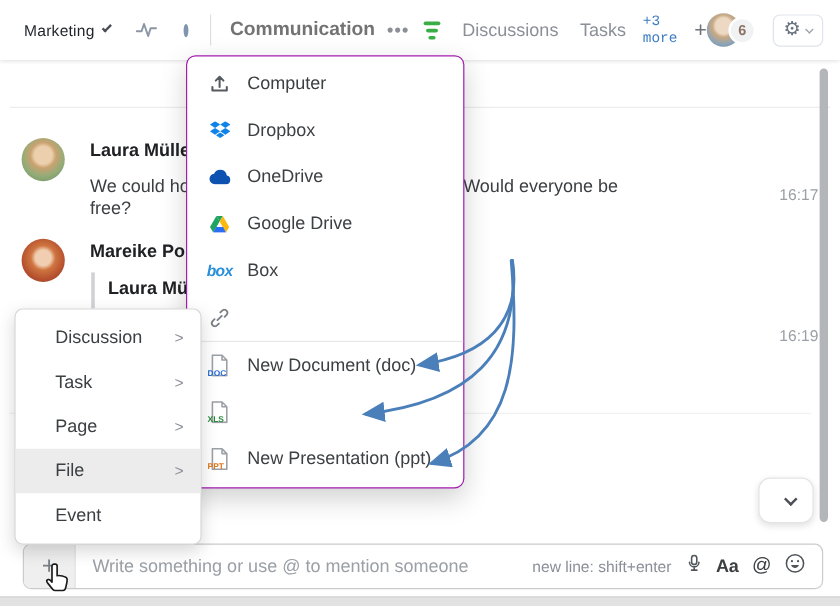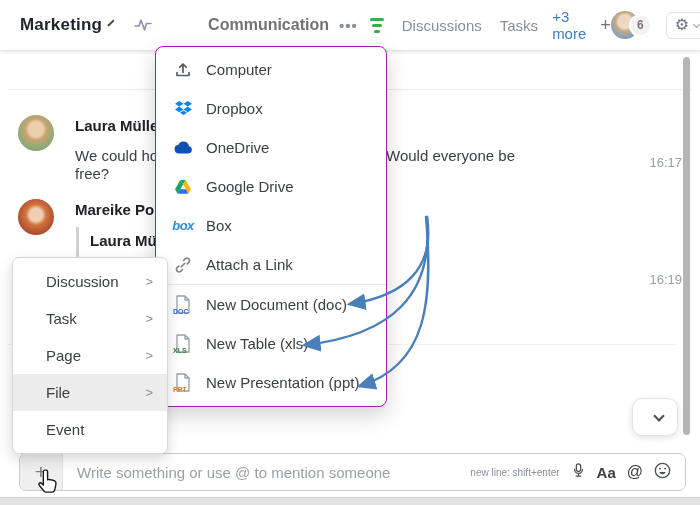--- a/index.html
+++ b/index.html
@@ -3,33 +3,33 @@
 <meta charset="utf-8">
 <style>
   * { margin:0; padding:0; box-sizing:border-box; }
   html,body { width:700px; height:505px; }
   body { font-family:"Liberation Sans", sans-serif; background:#fff; overflow:hidden; }
   #stage { position:relative; width:700px; height:505px; background:#fff; overflow:hidden; }
 
   
   .topbar { position:absolute; top:0; left:0; width:700px; height:50px; background:#fff;
             box-shadow:0 1px 4px rgba(0,0,0,.18); display:flex; align-items:center; padding:0 14px 0 20px; z-index:12; }
-  .team-name { font-size:17px; font-weight:bold; color:#1f242a; letter-spacing:.2px; }
+  .team-name { font-size:13px; font-weight:normal; color:#1f242a; letter-spacing:.2px; }
   .chev { display:inline-block; width:8px; height:8px; border-right:2px solid #4a4f55; border-bottom:2px solid #4a4f55;
           transform:rotate(45deg); margin:-4px 0 0 8px; }
   .pulse-wrap { margin-left:22px; display:flex; align-items:center; }
   .presence-dot { width:11px; height:11px; border-radius:50%; background:#7e95ad; margin-left:22px; }
   .tb-divider { width:1px; height:26px; background:#dcdfe3; margin:0 16px 0 18px; }
   .room-title { font-size:16px; font-weight:bold; color:#737373; }
   .more-dots { color:#8a8f98; font-size:15px; font-weight:bold; letter-spacing:1px; margin-left:10px; }
   .filter-icon { margin-left:12px; display:flex; flex-direction:column; gap:3px; }
   .filter-icon span { height:3px; border-radius:2px; background:var(--filter-green,#3aad46); }
   .filter-icon .f1{ width:14px; } .filter-icon .f2{ width:10px; margin:0 auto;} .filter-icon .f3{ width:6px; margin:0 auto;}
   .tb-tab { color:#8a8f98; font-size:15px; margin-left:18px; }
-  .tb-more { color:var(--accent-blue,#3d7dc2); font-size:15px; margin-left:14px; }
+  .tb-more { color:var(--accent-blue,#3d7dc2); font-size:12px; margin-left:14px;font-family:Liberation Mono, monospace; }
   .tb-plus { color:#6d737b; font-size:18px; margin-left:14px; }
   .tb-right { margin-left:auto; display:flex; align-items:center; }
   .avatar-man { width:28px; height:28px; border-radius:50%;
       background:radial-gradient(circle at 50% 38%, #ecd8c3 0 30%, #c8a983 42%, #8aa3b8 70%, #5d7487 100%); }
   .count-badge { width:23px; height:23px; border-radius:50%; background:#f1f2f4; border:2px solid #fff;
       color:var(--badge-text,#8a7164); font-size:12px; font-weight:bold; display:flex; align-items:center; justify-content:center;
       margin-left:-10px; }
   .settings-btn { margin-left:14px; width:42px; height:27px; border:1px solid #dfe3ec; border-radius:6px; background:#fff;
       display:flex; align-items:center; justify-content:center; gap:3px; color:#6b7280; }
   .settings-btn .gear { font-size:16px; line-height:1; }
@@ -78,21 +78,21 @@
 
   
   .composer { position:absolute; left:19px; top:453px; width:667px; height:38px; border:1px solid #c9cbce; border-radius:7px;
       background:#fff; display:flex; align-items:stretch; z-index:10; overflow:hidden; }
   .plus-cell { width:43px; background:#efefef; border-right:1px solid #e2e2e2; display:flex; align-items:center; justify-content:center;
       color:#7a7f85; font-size:21px; }
   .composer input { flex:1; border:none; outline:none; font-size:15px; color:#3c4043; padding:0 10px 0 14px;
       font-family:"Liberation Sans", sans-serif; background:transparent; }
   .composer input::placeholder { color:#9aa0a6; }
   .composer-right { display:flex; align-items:center; gap:11px; padding-right:14px; }
-  .newline-hint { color:#8a8f98; font-size:10px; white-space:nowrap; }
+  .newline-hint { color:#8a8f98; font-size:13px; white-space:nowrap; }
   .fmt-label { font-size:15px; font-weight:bold; color:#3c4043; }
   .at-label { font-size:16px; color:#3c4043; }
 
   .bottom-strip { position:absolute; left:0; top:497px; width:700px; height:8px; background:#e2e2e2; border-top:1px solid #d2d2d2; z-index:5; }
 
   .cursor-pointer { position:absolute; left:36px; top:468px; z-index:60; pointer-events:none; }
 </style>
 </head>
 <body>
 
@@ -197,21 +197,20 @@
         <span class="box-logo">box</span>
       </span>
       <span>Box</span>
     </div>
     <div class="fm-item">
       <span class="fm-icon">
         <svg width="16" height="16" viewBox="0 0 16 16">
             <path d="M6.2 9.8 L9.8 6.2 M8.6 3.4 l1.6 -1.6 a2.55 2.55 0 0 1 3.6 3.6 L12.2 7 M7.4 12.6 l-1.6 1.6 a2.55 2.55 0 0 1 -3.6 -3.6 L3.8 9" fill="none" stroke="#7a7f85" stroke-width="1.5" stroke-linecap="round"></path>
           </svg>
       </span>
-      <span>Attach a Link</span>
     </div>
 
     <div class="fm-divider"></div>
 
     <div class="fm-item">
       <span class="fm-icon">
         <span class="file-badge-icon">
           <svg width="16" height="19" viewBox="0 0 16 19">
               <path d="M2 1 h8 l4 4 v13 h-12 Z M10 1 v4 h4" fill="#fff" stroke="#9aa0a6" stroke-width="1.3" stroke-linejoin="round"></path>
             </svg>
@@ -222,21 +221,20 @@
     </div>
     <div class="fm-item">
       <span class="fm-icon">
         <span class="file-badge-icon">
           <svg width="16" height="19" viewBox="0 0 16 19">
               <path d="M2 1 h8 l4 4 v13 h-12 Z M10 1 v4 h4" fill="#fff" stroke="#9aa0a6" stroke-width="1.3" stroke-linejoin="round"></path>
             </svg>
           <span class="btxt" style="color:var(--xls-green,#2b8a3e)">XLS</span>
         </span>
       </span>
-      <span>New Table (xls)</span>
     </div>
     <div class="fm-item">
       <span class="fm-icon">
         <span class="file-badge-icon">
           <svg width="16" height="19" viewBox="0 0 16 19">
               <path d="M2 1 h8 l4 4 v13 h-12 Z M10 1 v4 h4" fill="#fff" stroke="#9aa0a6" stroke-width="1.3" stroke-linejoin="round"></path>
             </svg>
           <span class="btxt" style="color:var(--ppt-orange,#e0791f)">PPT</span>
         </span>
       </span>

